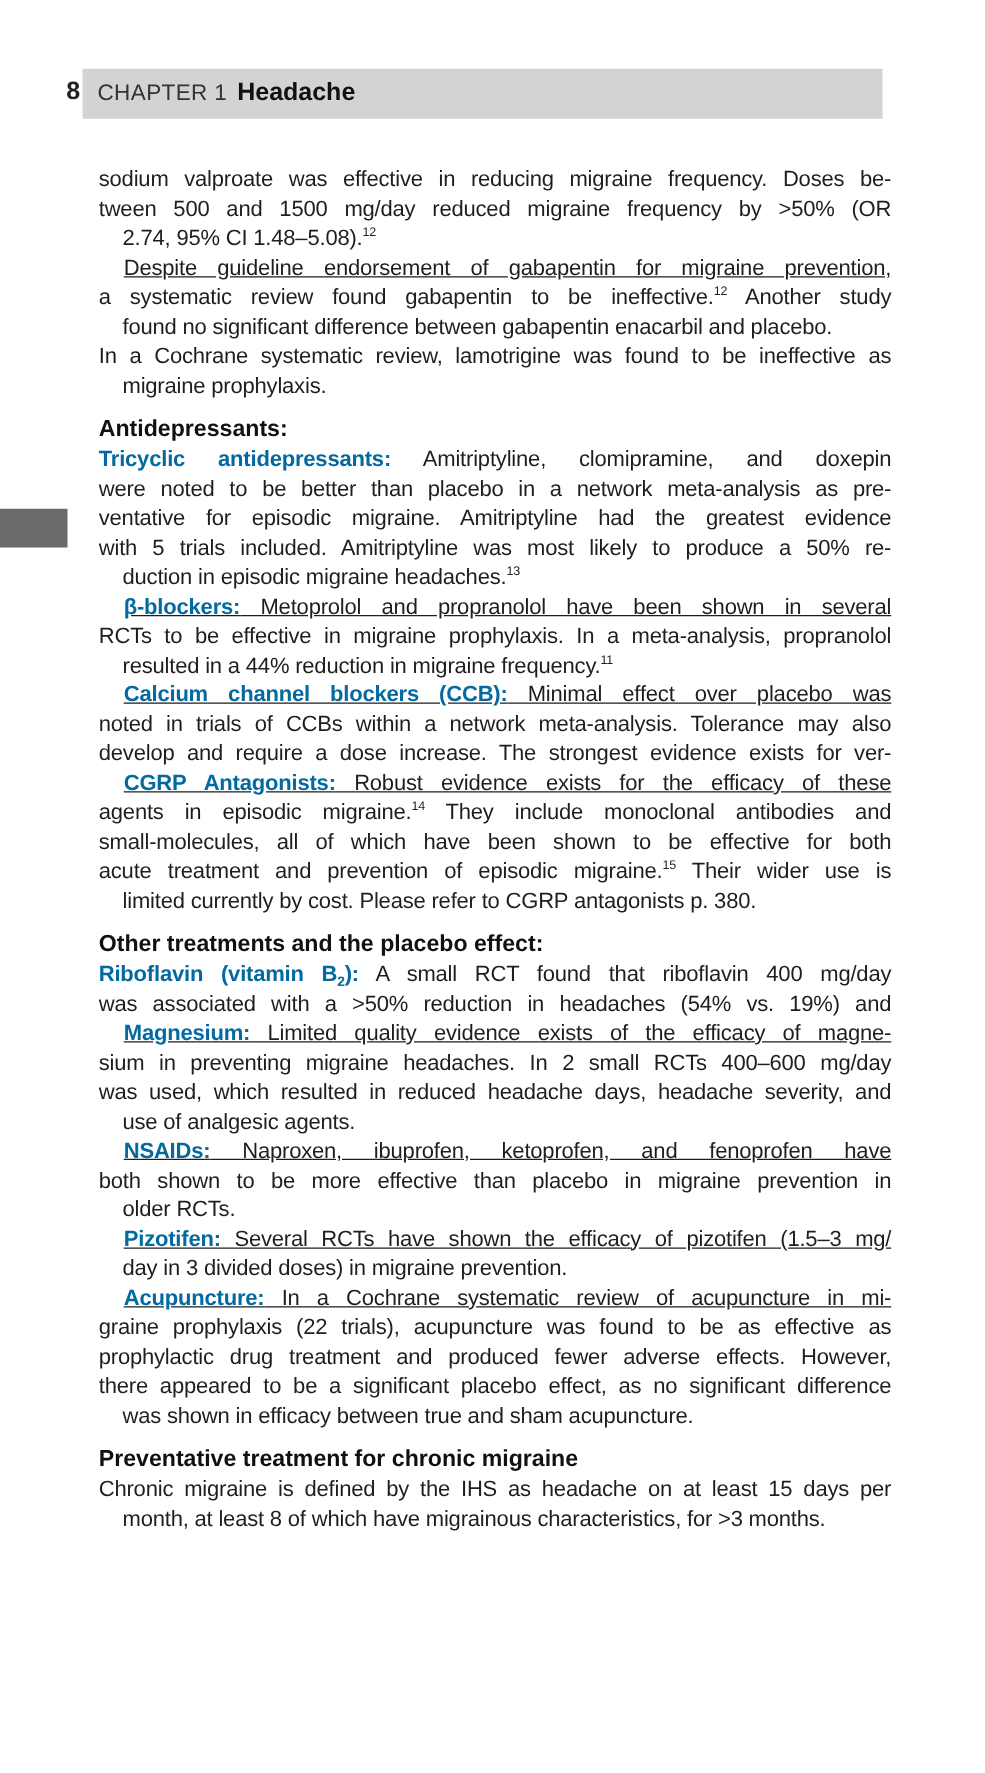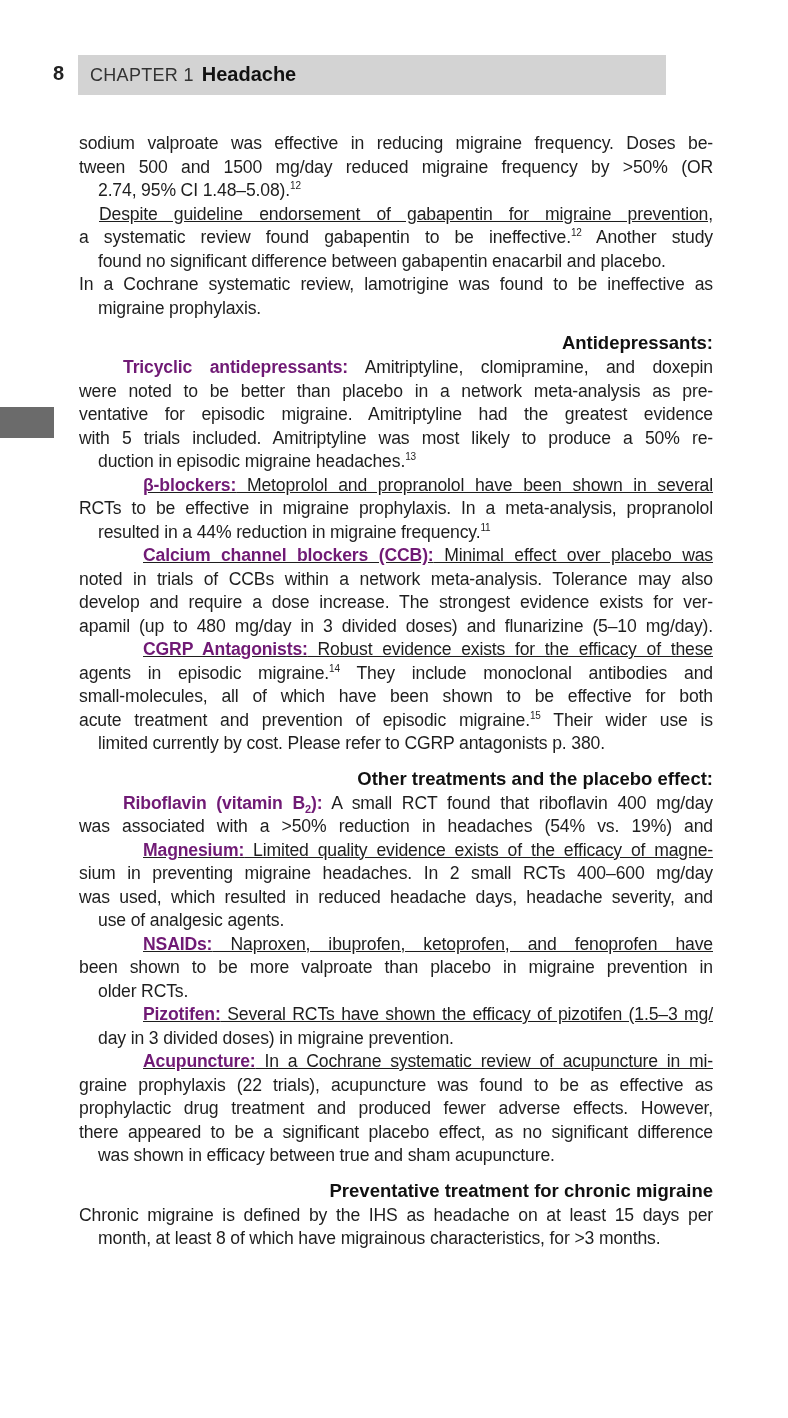--- a/index.html
+++ b/index.html
@@ -1,33 +1,33 @@
 <!DOCTYPE html>
 <html><head>
 <meta charset="utf-8">
 <style>
   html, body { margin: 0; padding: 0; background: #ffffff; }
   body { width: 788px; height: 1418px; position: relative; overflow: hidden;
          font-family: "Liberation Sans", "DejaVu Sans", sans-serif; color: #1a1a1a; }
   .page-number { position: absolute; left: 53px; top: 62px; font-size: 20px; font-weight: bold;
                  color: #222; font-family: "Liberation Sans", sans-serif; }
-  .header-band { position: absolute; left: 78px; top: 55px; width: 588px; height: 40px;
+  .header-band { position: absolute; left: 66px; top: 55px; width: 640px; height: 40px;
                  background: #d3d3d3; }
   .header-text { position: absolute; left: 12px; top: 8px; font-size: 20px; white-space: nowrap; }
   .chapter-label { color: #333; font-weight: normal; letter-spacing: 0.3px; font-size: 18px; }
   .chapter-title { color: #111; font-weight: bold; margin-left: 8px; font-size: 20px;
                    font-family: "Liberation Sans", sans-serif; }
   .side-tab { position: absolute; left: 0; top: 407px; width: 54px; height: 31px; background: #6b6b6b; }
   .body { position: absolute; left: 79px; top: 132px; width: 634px; }
   .line { height: 23.5px; line-height: 23.5px; font-size: 17.6px; white-space: nowrap;
           text-align: justify; text-align-last: justify; color: #1e1e1e; letter-spacing: -0.15px; }
   .line.last { text-align-last: left; margin-left: 19px; }
   .line.indent { padding-left: 20px; text-decoration: underline; }
-  .line b { font-weight: bold; color: #701a75; margin-left: 44px; }
-  .h { height: 26px; line-height: 26px; font-size: 18.5px; font-weight: bold; color: #111; white-space: nowrap; text-align: right; }
+  .line b { font-weight: bold; color: #0369a1; }
+  .h { height: 26px; line-height: 26px; font-size: 18.5px; font-weight: bold; color: #111; white-space: nowrap; }
   .gap-md { height: 10px; }
   sup { font-size: 10px; line-height: 0; vertical-align: 7px; }
   sub { font-size: 11px; line-height: 0; vertical-align: -4px; }
 </style>
 </head>
 <body>
 
 <div class="page-number">8</div>
 <div class="header-band">
   <div class="header-text">
@@ -65,21 +65,20 @@
   <div>
     <div class="line indent"><b>β-blockers:</b><span> Metoprolol and propranolol have been shown in several</span></div>
     <div class="line">RCTs to be effective in migraine prophylaxis. In a meta-analysis, propranolol</div>
     <div class="line last"><span>resulted in a 44% reduction in migraine frequency.</span><sup>11</sup></div>
   </div>
 
   <div>
     <div class="line indent"><b>Calcium channel blockers (CCB):</b><span> Minimal effect over placebo was</span></div>
     <div class="line">noted in trials of CCBs within a network meta-analysis. Tolerance may also</div>
     <div class="line">develop and require a dose increase. The strongest evidence exists for ver-</div>
-    <div class="line">apamil (up to 480 mg/day in 3 divided doses) and flunarizine (5–10 mg/day).</div>
   </div>
 
   <div>
     <div class="line indent"><b>CGRP Antagonists:</b><span> Robust evidence exists for the efficacy of these</span></div>
     <div class="line"><span>agents in episodic migraine.</span><sup>14</sup><span> They include monoclonal antibodies and</span></div>
     <div class="line">small-molecules, all of which have been shown to be effective for both</div>
     <div class="line"><span>acute treatment and prevention of episodic migraine.</span><sup>15</sup><span> Their wider use is</span></div>
     <div class="line last">limited currently by cost. Please refer to CGRP antagonists p. 380.</div>
   </div>
 
@@ -93,21 +92,21 @@
 
   <div>
     <div class="line indent"><b>Magnesium:</b><span> Limited quality evidence exists of the efficacy of magne-</span></div>
     <div class="line">sium in preventing migraine headaches. In 2 small RCTs 400–600 mg/day</div>
     <div class="line">was used, which resulted in reduced headache days, headache severity, and</div>
     <div class="line last">use of analgesic agents.</div>
   </div>
 
   <div>
     <div class="line indent"><b>NSAIDs:</b><span> Naproxen, ibuprofen, ketoprofen, and fenoprofen have</span></div>
-    <div class="line">been shown to be more valproate than placebo in migraine prevention in</div>
+    <div class="line">both shown to be more effective than placebo in migraine prevention in</div>
     <div class="line last">older RCTs.</div>
   </div>
 
   <div>
     <div class="line indent"><b>Pizotifen:</b><span> Several RCTs have shown the efficacy of pizotifen (1.5–3 mg/</span></div>
     <div class="line last">day in 3 divided doses) in migraine prevention.</div>
   </div>
 
   <div>
     <div class="line indent"><b>Acupuncture:</b><span> In a Cochrane systematic review of acupuncture in mi-</span></div>

